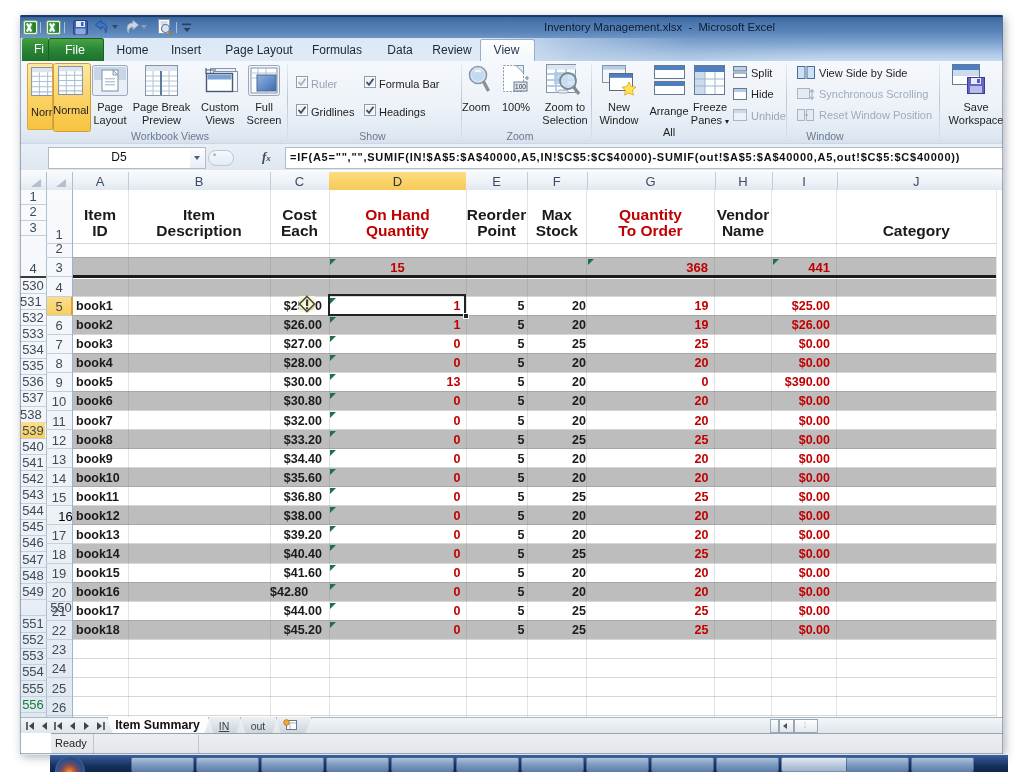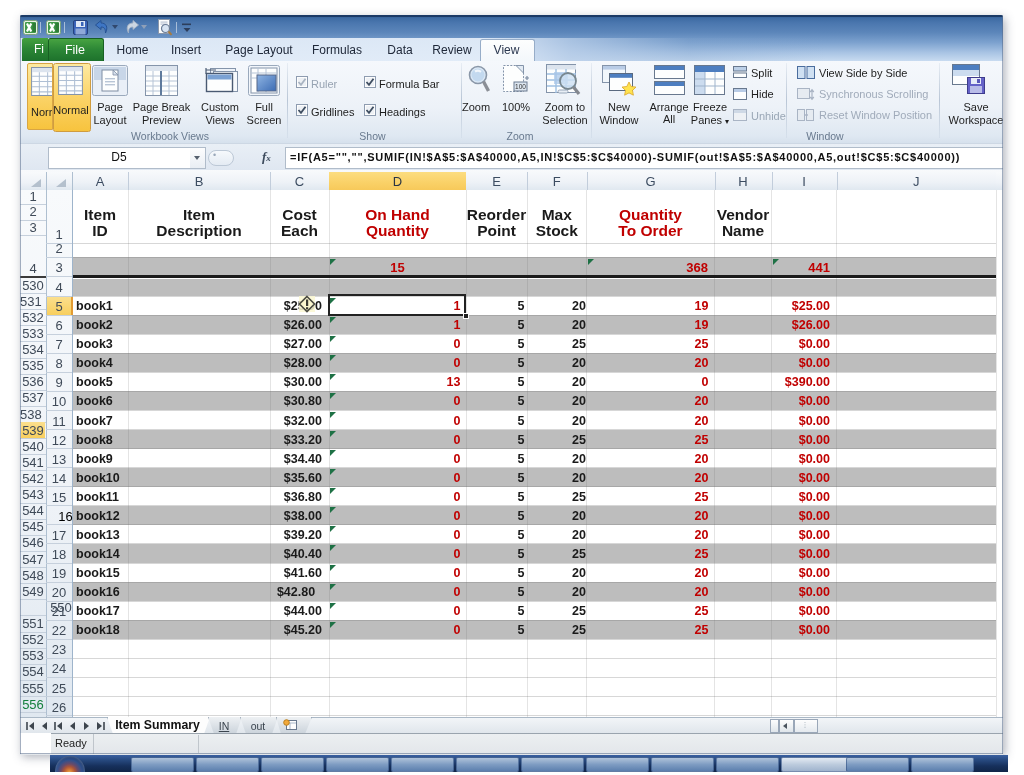--- a/index.html
+++ b/index.html
@@ -7,20 +7,21 @@
 #scene { position:relative; width:1024px; height:775px; background:#fff; }
 #scene div { position:absolute; }
 #scene svg { position:absolute; }
 </style></head>
 <body>
 <div id="scene">
 <div class="" style="left:20px;top:15px;width:983px;height:739px;box-shadow:2px 3px 9px rgba(70,80,100,0.45);background:#fff;"></div>
 <div class="" style="left:20px;top:15px;width:983px;height:46px;background:linear-gradient(#1f4473 0%,#3d6aa2 6%,#4b77af 18%,#5c86ba 38%,#7da2cf 60%,#a9c4e4 82%,#c8dbf0 100%);border-radius:3px 3px 0 0;"></div>
 <div class="" style="left:20px;top:38px;width:983px;height:23px;background:linear-gradient(to right,rgba(226,236,248,0.95) 0%,rgba(226,236,248,0.95) 47%,rgba(186,207,233,0.75) 56%,rgba(130,164,205,0.25) 68%,rgba(110,148,196,0) 82%);"></div>
 <div class="" style="left:20px;top:15px;width:983px;height:2px;background:#1b3a66;border-radius:3px 3px 0 0;"></div>
+<div class="" style="left:544px;top:20.5px;width:330px;height:14px;font-size:11.3px;color:#0d1b33;white-space:nowrap;">Inventory Management.xlsx&nbsp; -&nbsp; Microsoft Excel</div>
 <svg style="position:absolute;left:23px;top:20px" width="15" height="15" viewBox="0 0 15 15">
 <rect x="0.5" y="0.5" width="14" height="14" rx="2" fill="#e9f2e6" stroke="#7ba47a"></rect>
 <rect x="2" y="2" width="11" height="11" rx="1" fill="#3f9948"></rect>
 <path d="M4 3.5 L8.2 11.5 M8.2 3.5 L4 11.5" stroke="#fff" stroke-width="2.2"></path>
 <rect x="9.5" y="3" width="3.5" height="9" fill="#2e7d36"></rect>
 </svg>
 <div class="" style="left:40px;top:22px;width:1px;height:11px;background:rgba(255,255,255,0.5);"></div>
 <svg style="position:absolute;left:46px;top:20px" width="15" height="15" viewBox="0 0 15 15">
 <rect x="0.5" y="0.5" width="14" height="14" rx="2" fill="#e9f2e6" stroke="#7ba47a"></rect>
 <rect x="2" y="2" width="11" height="11" rx="1" fill="#3f9948"></rect>
@@ -195,21 +196,21 @@
 <rect x="8" y="9" width="22" height="3.8" fill="#4d7ec0"></rect>
 <path d="M27 17 l2.2 4.5 4.8 0.6 -3.5 3.3 0.9 4.8 -4.4-2.3 -4.4 2.3 0.9-4.8 -3.5-3.3 4.8-0.6 Z" fill="#ffe34f" stroke="#d9a42a" stroke-width="0.8"></path>
 </svg>
 <div class="" style="left:596px;top:101px;width:46px;height:26px;font-size:11px;color:#1e1e1e;text-align:center;white-space:nowrap;line-height:13px;">New<br>Window</div>
 <svg style="position:absolute;left:654px;top:65px" width="31" height="30" viewBox="0 0 31 30">
 <rect x="0.5" y="0.5" width="30" height="13" fill="#fdfefe" stroke="#68788e"></rect>
 <rect x="1" y="1" width="29" height="4" fill="#4d7ec0"></rect>
 <rect x="0.5" y="16.5" width="30" height="13" fill="#fdfefe" stroke="#68788e"></rect>
 <rect x="1" y="17" width="29" height="4" fill="#4d7ec0"></rect>
 </svg>
-<div class="" style="left:646px;top:101px;width:46px;height:26px;font-size:11px;color:#1e1e1e;text-align:center;white-space:nowrap;line-height:12px;">Arrange<br>All</div>
+<div class="" style="left:646px;top:101px;width:46px;height:26px;font-size:11px;color:#1e1e1e;text-align:center;white-space:nowrap;line-height:21px;">Arrange<br>All</div>
 <svg style="position:absolute;left:694px;top:65px" width="31" height="30" viewBox="0 0 31 30">
 <rect x="0.5" y="0.5" width="30" height="29" fill="#fdfefe" stroke="#68788e"></rect>
 <rect x="1" y="1" width="29" height="6" fill="#4d7ec0"></rect>
 <rect x="1" y="7" width="10" height="22" fill="#ccdcef"></rect>
 <g stroke="#9fb4cc" stroke-width="1">
         <path d="M1 14 H30 M1 21 H30 M11 7 V29 M21 7 V29"></path>
       </g>
 </svg>
 <div class="" style="left:684px;top:101px;width:52px;height:26px;font-size:11px;color:#1e1e1e;text-align:center;white-space:nowrap;line-height:13px;">Freeze<br>Panes&nbsp;<span style="font-size:8px">▾</span></div>
 <svg style="position:absolute;left:733px;top:66px" width="14" height="12" viewBox="0 0 14 12">
@@ -460,20 +461,21 @@
 <div class="" style="left:20px;top:712.1px;width:26px;height:1px;background:#c6d0dc;"></div>
 <div class="" style="left:20px;top:276px;width:26px;height:2px;background:#3a3a3a;"></div>
 <div class="" style="left:72px;top:190px;width:56px;height:51px;display:flex;align-items:flex-end;justify-content:center;font-size:15.5px;line-height:16px;font-weight:bold;color:#1a1a1a;text-align:center;padding-bottom:2px;box-sizing:border-box;">Item<br>ID</div>
 <div class="" style="left:128px;top:190px;width:142px;height:51px;display:flex;align-items:flex-end;justify-content:center;font-size:15.5px;line-height:16px;font-weight:bold;color:#1a1a1a;text-align:center;padding-bottom:2px;box-sizing:border-box;">Item<br>Description</div>
 <div class="" style="left:270px;top:190px;width:59px;height:51px;display:flex;align-items:flex-end;justify-content:center;font-size:15.5px;line-height:16px;font-weight:bold;color:#1a1a1a;text-align:center;padding-bottom:2px;box-sizing:border-box;">Cost<br>Each</div>
 <div class="" style="left:329px;top:190px;width:137px;height:51px;display:flex;align-items:flex-end;justify-content:center;font-size:15.5px;line-height:16px;font-weight:bold;color:#c00000;text-align:center;padding-bottom:2px;box-sizing:border-box;">On Hand<br>Quantity</div>
 <div class="" style="left:466px;top:190px;width:61px;height:51px;display:flex;align-items:flex-end;justify-content:center;font-size:15.5px;line-height:16px;font-weight:bold;color:#1a1a1a;text-align:center;padding-bottom:2px;box-sizing:border-box;">Reorder<br>Point</div>
 <div class="" style="left:527px;top:190px;width:59.5px;height:51px;display:flex;align-items:flex-end;justify-content:center;font-size:15.5px;line-height:16px;font-weight:bold;color:#1a1a1a;text-align:center;padding-bottom:2px;box-sizing:border-box;">Max<br>Stock</div>
 <div class="" style="left:586.5px;top:190px;width:128.0px;height:51px;display:flex;align-items:flex-end;justify-content:center;font-size:15.5px;line-height:16px;font-weight:bold;color:#c00000;text-align:center;padding-bottom:2px;box-sizing:border-box;">Quantity<br>To Order</div>
 <div class="" style="left:714.5px;top:190px;width:57.0px;height:51px;display:flex;align-items:flex-end;justify-content:center;font-size:15.5px;line-height:16px;font-weight:bold;color:#1a1a1a;text-align:center;padding-bottom:2px;box-sizing:border-box;">Vendor<br>Name</div>
+<div class="" style="left:836.5px;top:190px;width:159.5px;height:51px;display:flex;align-items:flex-end;justify-content:center;font-size:15.5px;line-height:16px;font-weight:bold;color:#1a1a1a;text-align:center;padding-bottom:2px;box-sizing:border-box;">Category</div>
 <div class="" style="left:329px;top:259.5px;width:137px;height:14px;font-size:13px;font-weight:bold;color:#c00000;text-align:center;">15</div>
 <div class="" style="left:586.5px;top:259.5px;width:121.5px;height:14px;font-size:13px;font-weight:bold;color:#c00000;text-align:right;">368</div>
 <div class="" style="left:771.5px;top:259.5px;width:58.5px;height:14px;font-size:13px;font-weight:bold;color:#c00000;text-align:right;">441</div>
 <div style="left:330px;top:258.5px;width:0;height:0;border-top:6px solid #1e7145;border-right:6px solid transparent;"></div>
 <div style="left:588px;top:258.5px;width:0;height:0;border-top:6px solid #1e7145;border-right:6px solid transparent;"></div>
 <div style="left:773px;top:258.5px;width:0;height:0;border-top:6px solid #1e7145;border-right:6px solid transparent;"></div>
 <div class="" style="left:76px;top:299.1px;width:52px;height:14px;font-size:12.5px;font-weight:bold;color:#1a1a1a;text-align:left;">book1</div>
 <div class="" style="left:270px;top:299.1px;width:52px;height:14px;font-size:12.5px;font-weight:bold;color:#1a1a1a;text-align:right;">$25.00</div>
 <div class="" style="left:329px;top:299.1px;width:131.5px;height:14px;font-size:12.5px;font-weight:bold;color:#c00000;text-align:right;">1</div>
 <div class="" style="left:466px;top:299.1px;width:58.5px;height:14px;font-size:12.5px;font-weight:bold;color:#1a1a1a;text-align:right;">5</div>
@@ -587,21 +589,21 @@
 <div style="left:329.5px;top:545.4px;width:0;height:0;border-top:6px solid #1e7145;border-right:6px solid transparent;"></div>
 <div class="" style="left:76px;top:566.0px;width:52px;height:14px;font-size:12.5px;font-weight:bold;color:#1a1a1a;text-align:left;">book15</div>
 <div class="" style="left:270px;top:566.0px;width:52px;height:14px;font-size:12.5px;font-weight:bold;color:#1a1a1a;text-align:right;">$41.60</div>
 <div class="" style="left:329px;top:566.0px;width:131.5px;height:14px;font-size:12.5px;font-weight:bold;color:#c00000;text-align:right;">0</div>
 <div class="" style="left:466px;top:566.0px;width:58.5px;height:14px;font-size:12.5px;font-weight:bold;color:#1a1a1a;text-align:right;">5</div>
 <div class="" style="left:527px;top:566.0px;width:59px;height:14px;font-size:12.5px;font-weight:bold;color:#1a1a1a;text-align:right;">20</div>
 <div class="" style="left:586.5px;top:566.0px;width:122.0px;height:14px;font-size:12.5px;font-weight:bold;color:#c00000;text-align:right;">20</div>
 <div class="" style="left:771.5px;top:566.0px;width:58.5px;height:14px;font-size:12.5px;font-weight:bold;color:#c00000;text-align:right;">$0.00</div>
 <div style="left:329.5px;top:564.5px;width:0;height:0;border-top:6px solid #1e7145;border-right:6px solid transparent;"></div>
 <div class="" style="left:76px;top:585.1px;width:52px;height:14px;font-size:12.5px;font-weight:bold;color:#1a1a1a;text-align:left;">book16</div>
-<div class="" style="left:270px;top:585.1px;width:52px;height:14px;font-size:12.5px;font-weight:bold;color:#1a1a1a;text-align:center;">$42.80</div>
+<div class="" style="left:270px;top:585.1px;width:52px;height:14px;font-size:12.5px;font-weight:bold;color:#1a1a1a;text-align:left;">$42.80</div>
 <div class="" style="left:329px;top:585.1px;width:131.5px;height:14px;font-size:12.5px;font-weight:bold;color:#c00000;text-align:right;">0</div>
 <div class="" style="left:466px;top:585.1px;width:58.5px;height:14px;font-size:12.5px;font-weight:bold;color:#1a1a1a;text-align:right;">5</div>
 <div class="" style="left:527px;top:585.1px;width:59px;height:14px;font-size:12.5px;font-weight:bold;color:#1a1a1a;text-align:right;">20</div>
 <div class="" style="left:586.5px;top:585.1px;width:122.0px;height:14px;font-size:12.5px;font-weight:bold;color:#c00000;text-align:right;">20</div>
 <div class="" style="left:771.5px;top:585.1px;width:58.5px;height:14px;font-size:12.5px;font-weight:bold;color:#c00000;text-align:right;">$0.00</div>
 <div style="left:329.5px;top:583.5px;width:0;height:0;border-top:6px solid #1e7145;border-right:6px solid transparent;"></div>
 <div class="" style="left:76px;top:604.2px;width:52px;height:14px;font-size:12.5px;font-weight:bold;color:#1a1a1a;text-align:left;">book17</div>
 <div class="" style="left:270px;top:604.2px;width:52px;height:14px;font-size:12.5px;font-weight:bold;color:#1a1a1a;text-align:right;">$44.00</div>
 <div class="" style="left:329px;top:604.2px;width:131.5px;height:14px;font-size:12.5px;font-weight:bold;color:#c00000;text-align:right;">0</div>
 <div class="" style="left:466px;top:604.2px;width:58.5px;height:14px;font-size:12.5px;font-weight:bold;color:#1a1a1a;text-align:right;">5</div>

